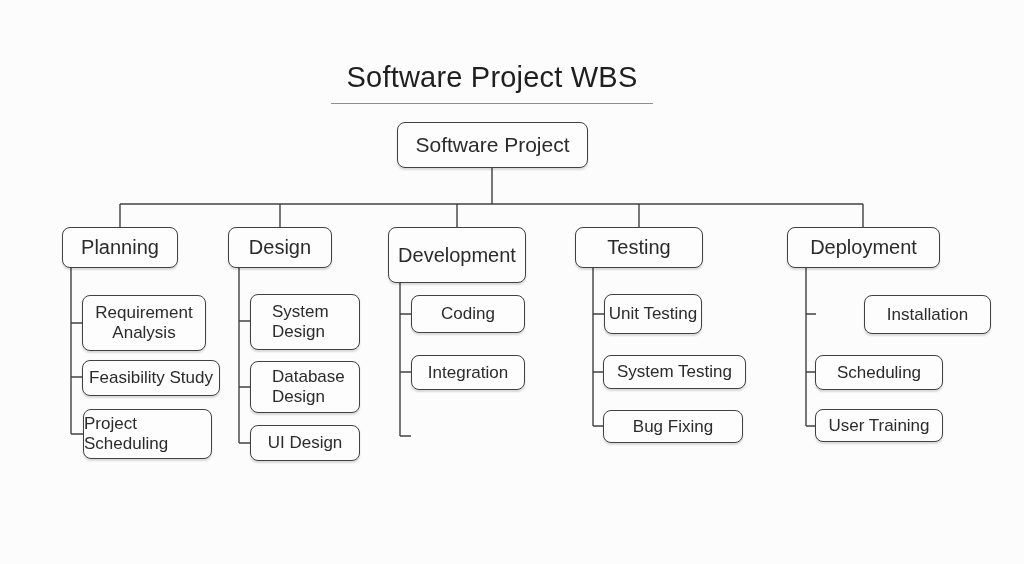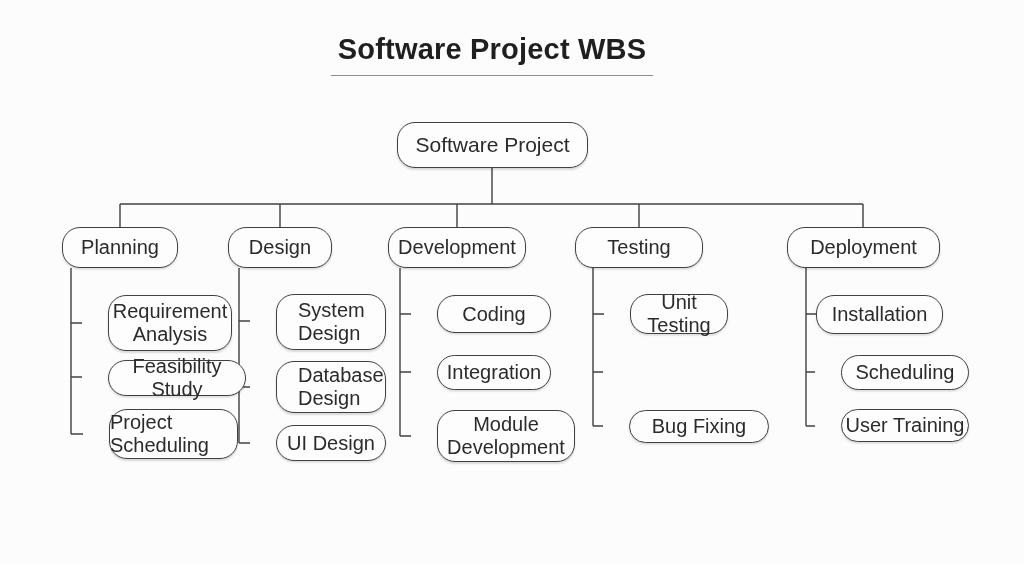--- a/index.html
+++ b/index.html
@@ -34,41 +34,42 @@
   .title-wrap {
     position: absolute;
     left: 331px; top: 33px;
     width: 322px;
     text-align: center;
     padding-bottom: 9px;
     border-bottom: 1px solid var(--underline);
   }
   .title-text {
     font-size: 29px;
-    font-weight: 700;
+    font-weight: 400;
     letter-spacing: 0.2px;
     color: var(--title_text);
     white-space: nowrap;
+    margin-top: 28px;
   }
   .node {
     position: absolute;
     display: flex;
     align-items: center;
     justify-content: center;
     text-align: center;
     background: var(--box_fill);
     border: 1.5px solid var(--border);
-    border-radius: 18px;
+    border-radius: 8px;
     color: var(--text);
     line-height: 1.15;
     box-shadow: 0 1.5px 2px rgba(0,0,0,0.14);
   }
   .root  { font-size: 21px; }
   .lvl1  { font-size: 20px; }
-  .lvl2  { font-size: 20px; margin-left: 26px; }
+  .lvl2  { font-size: 17px; }
   .al {
     justify-content: flex-start;
     text-align: left;
   }
   .pad11 { }
   .pad21 { padding-left: 21px; }
 </style>
 </head>
 <body>
 
@@ -90,36 +91,36 @@
   </svg>
 
   <div class="title-wrap">
     <div class="title-text">Software Project WBS</div>
   </div>
 
   <div class="node root" style="left:397px;top:122px;width:191px;height:46px">Software Project</div>
 
   <div class="node lvl1" style="left:228px;top:227px;width:104px;height:41px">Design</div>
   <div class="node lvl1" style="left:62px;top:227px;width:116px;height:41px">Planning</div>
-  <div class="node lvl1" style="left:388px;top:227px;width:138px;height:41px">Development</div>
+  <div class="node lvl1" style="left:388px;top:227px;width:138px;height:56px">Development</div>
   <div class="node lvl1" style="left:575px;top:227px;width:128px;height:41px">Testing</div>
   <div class="node lvl1" style="left:787px;top:227px;width:153px;height:41px">Deployment</div>
 
   <div class="node lvl2" style="left:82px;top:295px;width:124px;height:56px">Requirement Analysis</div>
   <div class="node lvl2" style="left:82px;top:360px;width:138px;height:36px">Feasibility Study</div>
   <div class="node lvl2 al pad11" style="left:83px;top:409px;width:129px;height:50px">Project Scheduling</div>
 
   <div class="node lvl2 al pad21" style="left:250px;top:294px;width:110px;height:56px">System Design</div>
   <div class="node lvl2 al pad21" style="left:250px;top:361px;width:110px;height:52px">Database Design</div>
   <div class="node lvl2" style="left:250px;top:425px;width:110px;height:36px">UI Design</div>
 
   <div class="node lvl2" style="left:411px;top:295px;width:114px;height:38px">Coding</div>
   <div class="node lvl2" style="left:411px;top:355px;width:114px;height:35px">Integration</div>
-  <div class="node lvl2" style="left:411px;top:410px;width:138px;height:52px">Module Development</div>
 
   <div class="node lvl2" style="left:604px;top:294px;width:98px;height:40px">Unit Testing</div>
+  <div class="node lvl2" style="left:603px;top:355px;width:143px;height:34px">System Testing</div>
   <div class="node lvl2" style="left:603px;top:410px;width:140px;height:33px">Bug Fixing</div>
 
-  <div class="node lvl2" style="left:790px;top:295px;width:127px;height:39px">Installation</div>
+  <div class="node lvl2" style="left:864px;top:295px;width:127px;height:39px">Installation</div>
   <div class="node lvl2" style="left:815px;top:355px;width:128px;height:35px">Scheduling</div>
   <div class="node lvl2" style="left:815px;top:409px;width:128px;height:33px">User Training</div>
 
 </div>
 
 </body></html>

